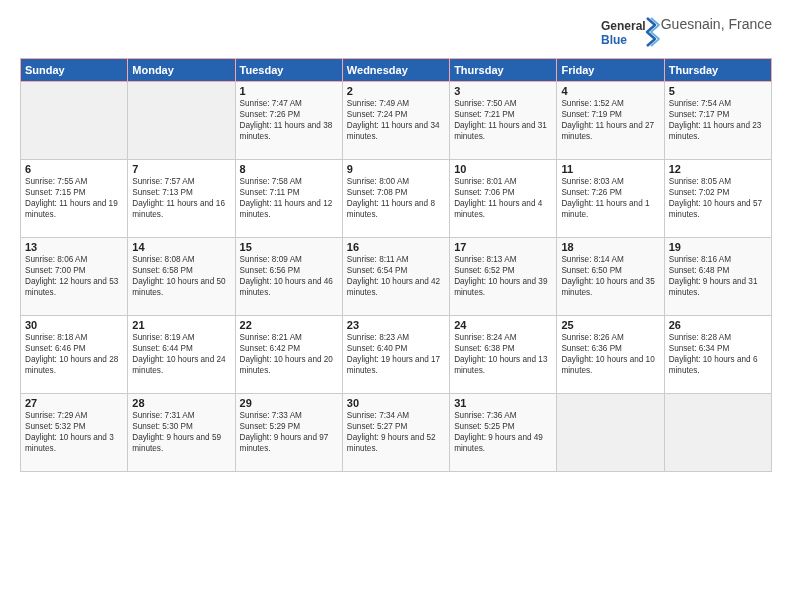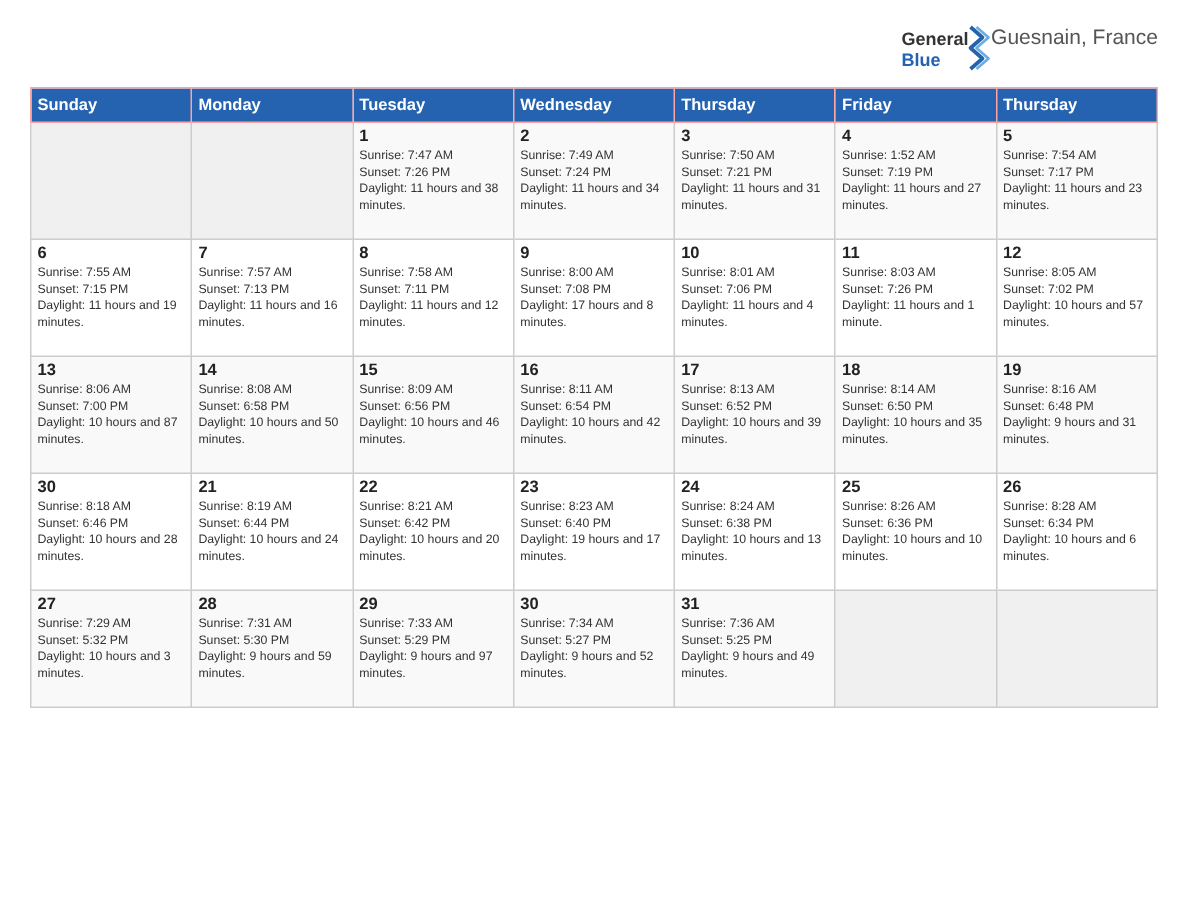--- a/index.html
+++ b/index.html
@@ -183,21 +183,21 @@
           <span>Sunrise: 7:58 AM</span><br>
           <span>Sunset: 7:11 PM</span><br>
           <span>Daylight: 11 hours and 12 minutes.</span>
         </div>
       </td>
           <td>
         <span class="day-num">9</span>
         <div class="day-info">
           <span>Sunrise: 8:00 AM</span><br>
           <span>Sunset: 7:08 PM</span><br>
-          <span>Daylight: 17 hours and 8 minutes.</span>
+          <span>Daylight: 11 hours and 8 minutes.</span>
         </div>
       </td>
           <td>
         <span class="day-num">10</span>
         <div class="day-info">
           <span>Sunrise: 8:01 AM</span><br>
           <span>Sunset: 7:06 PM</span><br>
           <span>Daylight: 11 hours and 4 minutes.</span>
         </div>
       </td>
@@ -217,21 +217,21 @@
           <span>Daylight: 10 hours and 57 minutes.</span>
         </div>
       </td>
         </tr>
         <tr>
           <td>
         <span class="day-num">13</span>
         <div class="day-info">
           <span>Sunrise: 8:06 AM</span><br>
           <span>Sunset: 7:00 PM</span><br>
-          <span>Daylight: 10 hours and 87 minutes.</span>
+          <span>Daylight: 12 hours and 53 minutes.</span>
         </div>
       </td>
           <td>
         <span class="day-num">14</span>
         <div class="day-info">
           <span>Sunrise: 8:08 AM</span><br>
           <span>Sunset: 6:58 PM</span><br>
           <span>Daylight: 10 hours and 50 minutes.</span>
         </div>
       </td>

